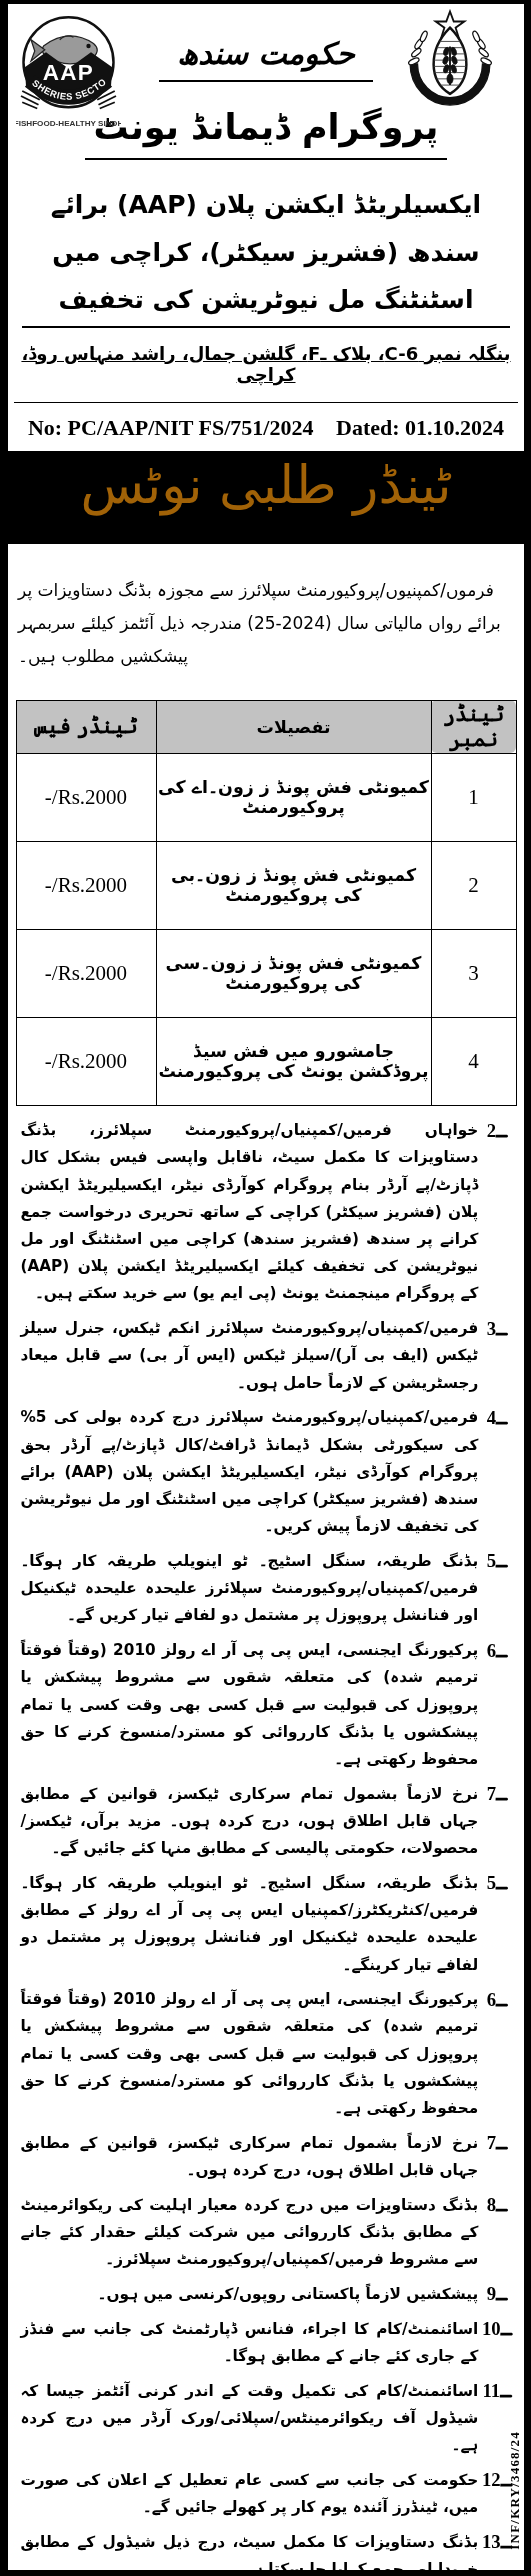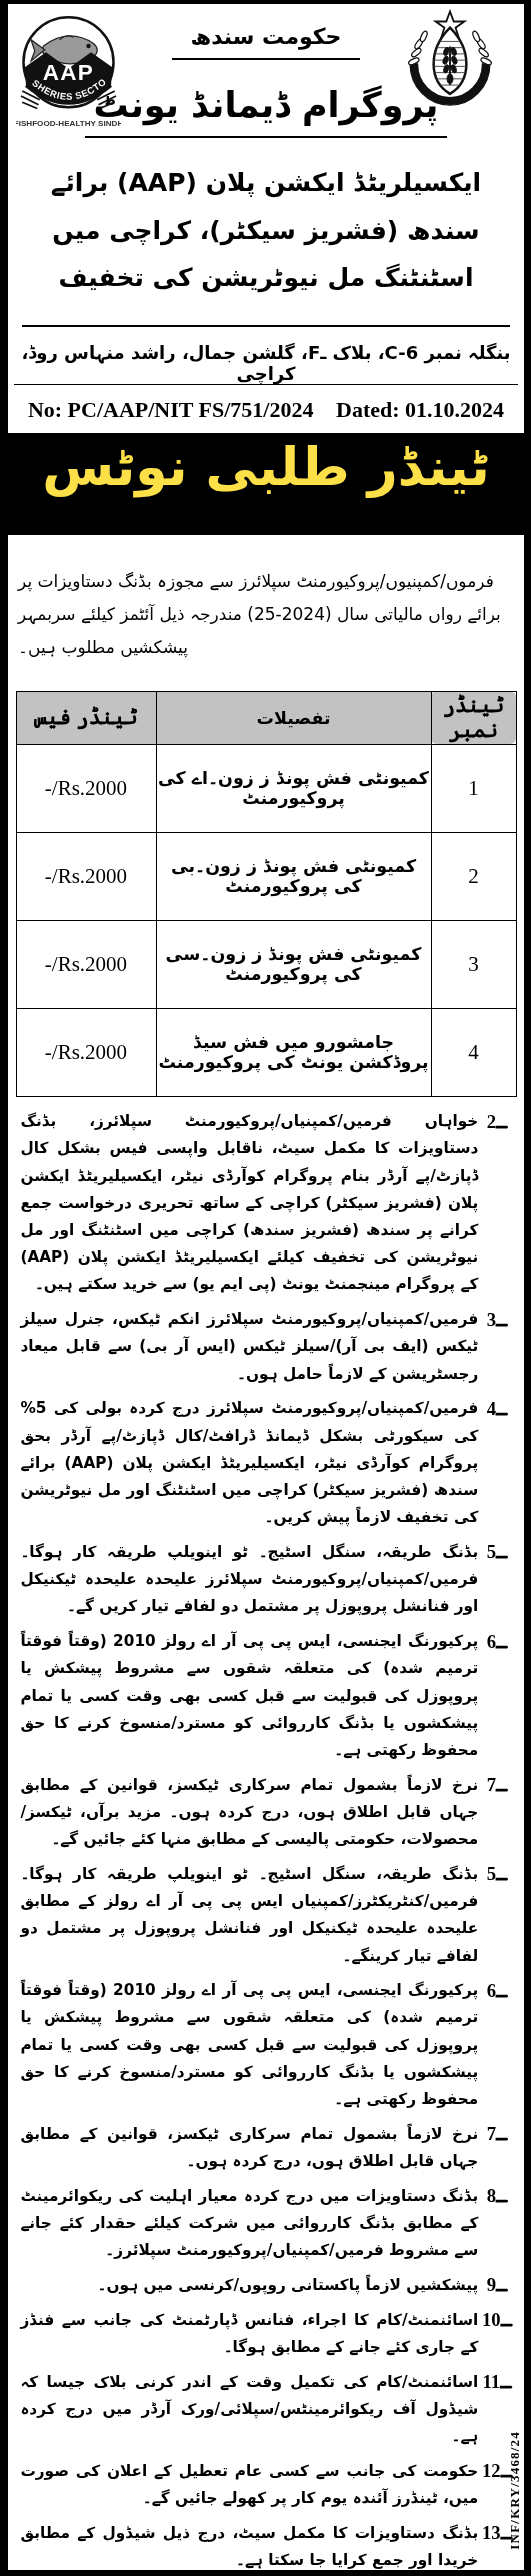--- a/index.html
+++ b/index.html
@@ -5,37 +5,37 @@
   html,body{margin:0;padding:0;background:#555;}
   .page{width:532px;height:2576px;background:#000;position:relative;margin:0 auto;
         font-family:"DejaVu Sans",sans-serif;color:#000;}
   .sheet{position:absolute;top:4.4px;left:8px;right:8px;bottom:5.6px;background:#fff;
          display:flex;flex-direction:column;overflow:hidden;}
 
   
   .hdr{position:relative;text-align:center;padding:7.5px 6.2px 2.5px;}
   .logo-aap{position:absolute;top:6.2px;left:7.5px;}
   .logo-sindh{position:absolute;top:5px;right:24px;}
-  .h-govt{display:inline-block;font-size:22px;font-weight:bold;border-bottom:2.5px solid #000;
-          padding:2.5px 18.7px 8.7px;margin-top:10px;}
+  .h-govt{display:inline-block;font-size:30px;font-weight:bold;border-bottom:2.5px solid #000;
+          padding:2.5px 18.7px 8.7px;margin-top:22px;font-style:italic;}
   .h-unit{display:inline-block;font-size:35px;font-weight:bold;border-bottom:2.5px solid #000;
           padding:0 8.7px 11.2px;margin-top:25px;}
   .h-main{direction:rtl;font-size:25px;font-weight:bold;line-height:1.9;margin:21px auto 0;
-          width:97%;border-bottom:2.5px solid #000;padding-bottom:23px;}
+          width:97%;border-bottom:2.5px solid #000;padding-bottom:2px;}
   .h-addr,.h-camp{display:inline-block;direction:rtl;font-size:18px;font-weight:bold;
-          border-bottom:1.9px solid #000;padding:0 5px 0;}
+          border-bottom:1.9px solid #000;padding:0 5px 17px;text-decoration:underline;}
   .h-addr{margin-top:15px;}
   .h-camp{margin-top:12.5px;}
   .refrow{display:flex;justify-content:space-between;align-items:baseline;
           font-family:"Liberation Serif",serif;font-weight:bold;font-size:22px;
           padding:12.5px 13.7px 7.5px;}
 
   
-  .band{background:#000;color:#fde047;text-align:center;direction:rtl;
-        font-size:52px;font-weight:bold;padding:5px 0 37px;line-height:1.15;}
+  .band{background:#000;color:#a16207;text-align:center;direction:rtl;
+        font-size:52px;font-weight:normal;padding:5px 0 28px;line-height:1.15;}
 
   .content{padding:7.5px 7.5px 0;}
   .intro{direction:rtl;font-weight:normal;font-size:17px;line-height:1.95;
          text-align:left;padding:5px 2.5px 10px;}
 
   
   table.t1{width:100%;border-collapse:collapse;direction:rtl;}
   .t1 th,.t1 td{border:1.9px solid #000;text-align:center;vertical-align:middle;}
   .t1 th{background:#c2c2c2;font-size:18px;font-weight:bold;height:40px;}
   .t1 td{height:85px;}
@@ -226,21 +226,21 @@
         <li class="term">
           <span class="tnum">ـ9</span>
           <span class="ttext">پیشکشیں لازماً پاکستانی روپوں/کرنسی میں ہوں۔</span>
         </li>
         <li class="term">
           <span class="tnum">ـ10</span>
           <span class="ttext">اسائنمنٹ/کام کا اجراء، فنانس ڈپارٹمنٹ کی جانب سے فنڈز کے جاری کئے جانے کے مطابق ہوگا۔</span>
         </li>
         <li class="term">
           <span class="tnum">ـ11</span>
-          <span class="ttext">اسائنمنٹ/کام کی تکمیل وقت کے اندر کرنی بلاک جیسا کہ شیڈول آف ریکوائرمینٹس/سپلائی/ورک آرڈر میں درج کردہ ہے۔</span>
+          <span class="ttext">اسائنمنٹ/کام کی تکمیل وقت کے اندر کرنی آئٹمز جیسا کہ شیڈول آف ریکوائرمینٹس/سپلائی/ورک آرڈر میں درج کردہ ہے۔</span>
         </li>
         <li class="term">
           <span class="tnum">ـ12</span>
           <span class="ttext">حکومت کی جانب سے کسی عام تعطیل کے اعلان کی صورت میں، ٹینڈرز آئندہ یوم کار پر کھولے جائیں گے۔</span>
         </li>
         <li class="term">
           <span class="tnum">ـ13</span>
           <span class="ttext">بڈنگ دستاویزات کا مکمل سیٹ، درج ذیل شیڈول کے مطابق خریدا اور جمع کرایا جا سکتا ہے۔</span>
         </li>
 

